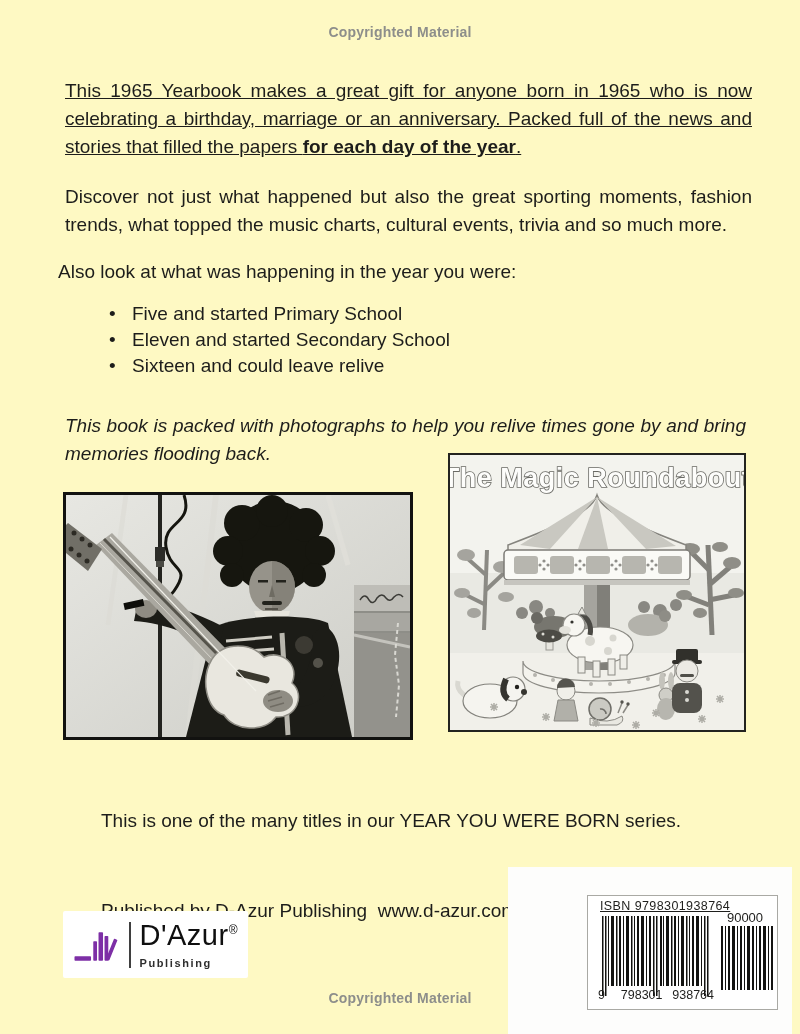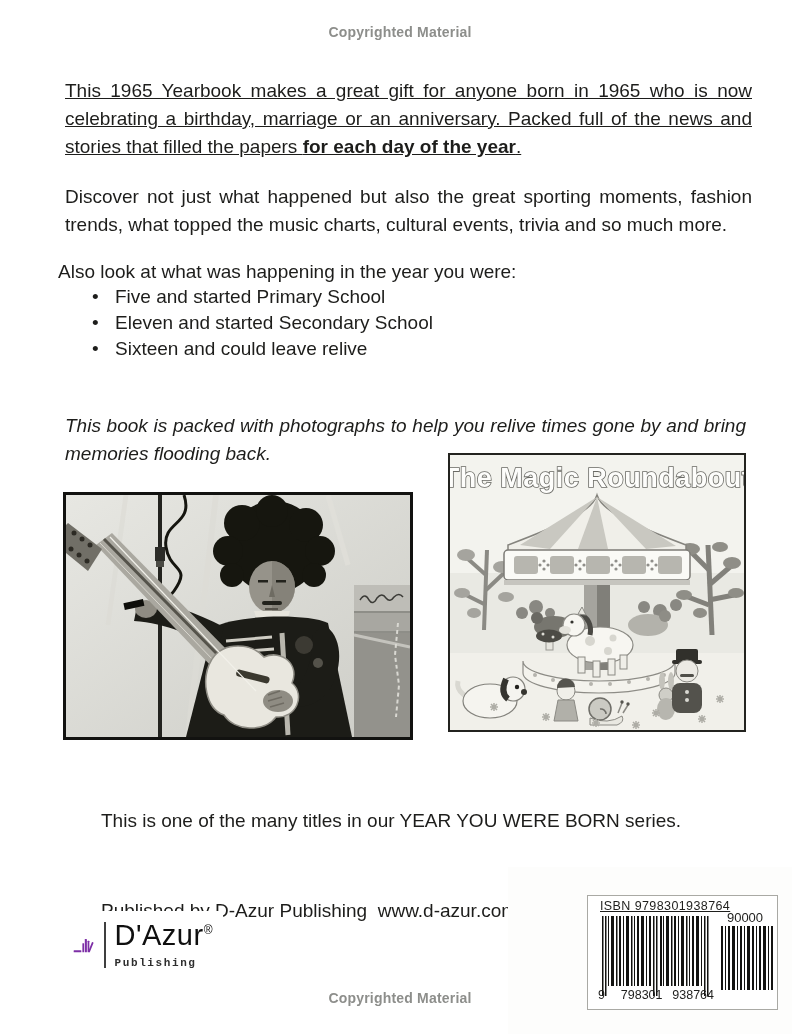--- a/index.html
+++ b/index.html
@@ -1,56 +1,56 @@
 <!DOCTYPE html>
 <html><head>
 <meta charset="utf-8">
 <style>
   html,body{margin:0;padding:0;background:#b1b2af;}
   .cover{
     position:relative;width:800px;height:1034px;overflow:hidden;
-    background:#ffffff;font-family:"Liberation Sans",sans-serif;color:#1d1d1b;
+    background:#fef9c3;font-family:"Liberation Sans",sans-serif;color:#1d1d1b;
   }
   .copyright{
     position:absolute;left:0;right:0;text-align:center;
     color:#8d8e8b;font-size:14px;font-weight:bold;letter-spacing:0.2px;
   }
   .copyright.top{top:24px;}
   .copyright.bottom{top:990px;}
   .para{
     position:absolute;left:65px;right:48px;
     font-size:19px;line-height:28px;text-align:justify;
   }
   #para1{top:77px;text-decoration:underline;}
   #para2{top:183px;}
   #para3{top:412px;right:54px;font-style:italic;}
   .list-intro{position:absolute;left:58px;top:259px;font-size:19px;line-height:26px;}
-  .bullet-list{position:absolute;left:92px;top:284px;margin:0;padding:0;list-style:none;}
+  .bullet-list{position:absolute;left:92px;top:284px;margin:17px;padding:0;list-style:none;}
   .bullet-list li{
     position:relative;font-size:19px;line-height:26px;padding-left:23px;
   }
   .bullet-list li::before{
     content:"\2022";position:absolute;left:0;top:0;font-size:19px;color:#1d1d1b;
   }
   .series-block{
     position:absolute;left:65px;top:746px;font-size:19px;line-height:30px;white-space:pre-wrap;margin-left:36px;
   }
   .photo{position:absolute;background:#dcdcd7;}
   .photo svg{display:block;}
   #hendrix-photo{left:63px;top:492px;width:344px;height:242px;border:3px solid #121210;}
   #roundabout-photo{left:448px;top:453px;width:294px;height:275px;border:2px solid #23231f;}
   .logo{
-    position:absolute;left:63px;top:911px;width:160px;height:67px;background:#ffffff;
+    position:absolute;left:63px;top:911px;width:185px;height:67px;background:#ffffff;
     border-radius:2px;display:flex;align-items:center;gap:9px;padding:0 10px;box-sizing:border-box;
   }
   .logo-divider{width:2px;height:46px;background:#3f3f3f;flex:0 0 auto;}
   .logo-textcol{display:flex;flex-direction:column;line-height:1;}
   .logo-name{font-size:29px;color:#0f0f0f;letter-spacing:0.5px;}
   .logo-name sup{font-size:12px;vertical-align:super;}
-  .logo-tagline{font-size:11px;font-weight:bold;color:#2e2e2e;letter-spacing:1.6px;margin-top:8px;font-family:Liberation Mono, monospace;}
+  .logo-tagline{font-size:11px;font-weight:bold;color:#2e2e2e;letter-spacing:1.6px;margin-top:8px;}
   .barcode-panel{
     position:absolute;left:508px;top:867px;width:284px;height:167px;background:#fdfdfc;
   }
   .barcode-frame{
     position:absolute;left:79px;top:28px;width:191px;height:115px;
     background:#ffffff;border:1px solid #a9a9a4;box-sizing:border-box;
   }
   .isbn-label{position:absolute;left:12px;top:3px;font-size:12.5px;color:#1f1f1d;letter-spacing:0.4px;text-decoration:underline;}
   .bars-main{position:absolute;left:14px;top:20px;}
   .barcode-digits{

